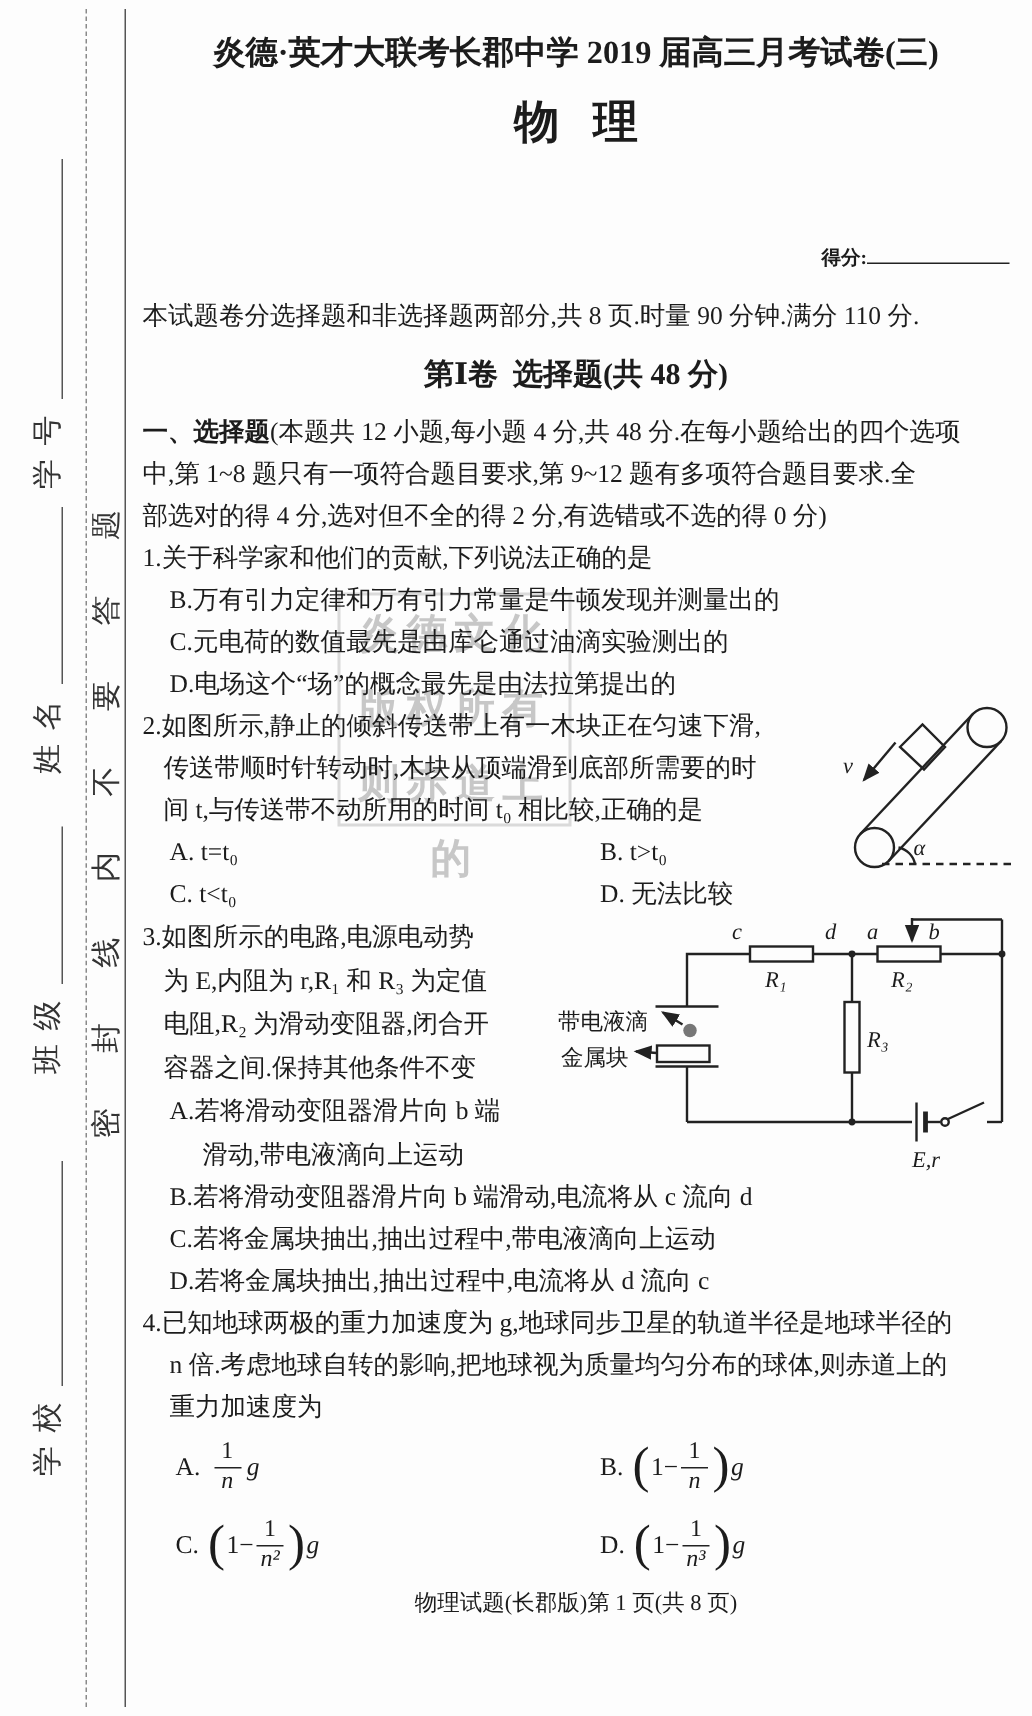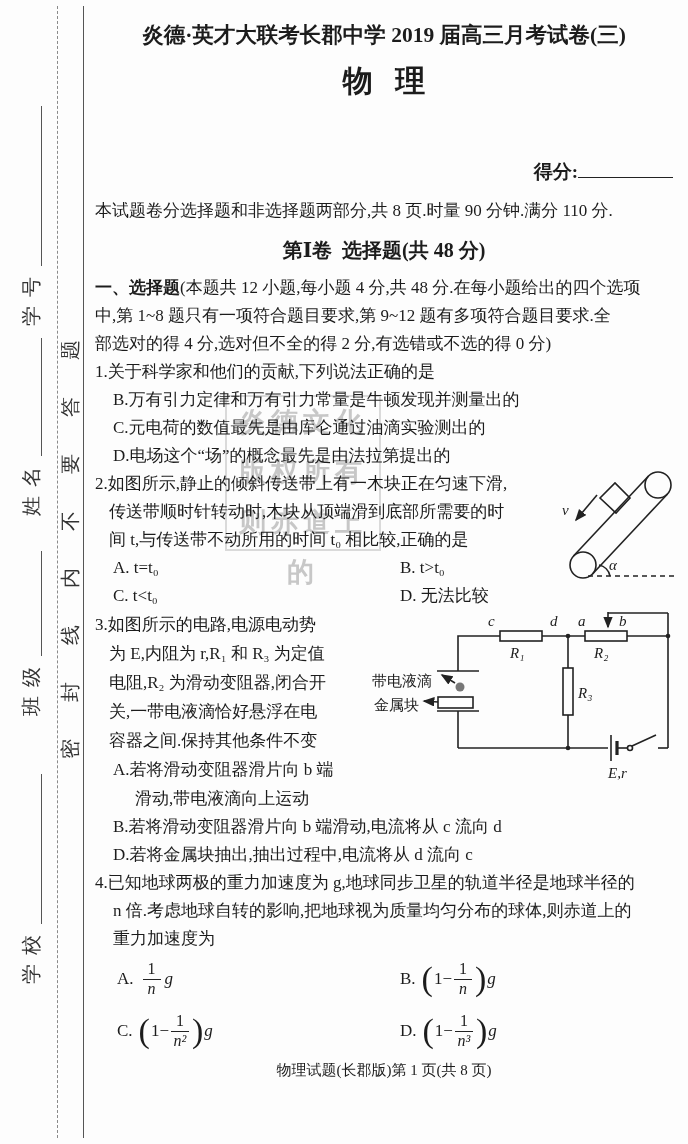--- a/index.html
+++ b/index.html
@@ -19,21 +19,21 @@
   .wmark{position:absolute;left:225px;top:395px;width:152px;height:152px;z-index:0;
          border:2px solid rgba(160,160,160,0.38);display:flex;flex-direction:column;
          justify-content:space-between;text-align:center;font-weight:bold;font-size:27px;
          letter-spacing:5px;line-height:50px;color:rgba(145,145,145,0.5);}
   
   .content{position:absolute;left:95px;top:0;width:578px;z-index:1;}
   .title{padding-top:20px;text-align:center;font-size:21.5px;white-space:nowrap;}
   .brand{font-weight:800;}
   .title-rest{font-weight:700;}
   .subject{margin-top:12px;text-align:center;font-size:30px;font-weight:bold;white-space:pre;}
-  .score{margin-top:57px;text-align:right;font-size:19px;font-weight:bold;line-height:26px;}
+  .score{margin-top:57px;text-align:right;font-size:13px;font-weight:bold;line-height:26px;}
   .score-blank{display:inline-block;width:95px;height:4px;border-bottom:1.6px solid #222;}
   .info{margin-top:13px;font-size:17px;line-height:26px;}
   .sec{margin-top:12px;text-align:center;font-size:20px;font-weight:bold;line-height:28px;white-space:pre;}
   .para{font-size:17px;line-height:28px;}
   .instr{margin-top:10px;}
   .instr-lead{font-weight:bold;}
   .opt{padding-left:18px;}
   .q2{position:relative;}
   .optrow{position:relative;height:28px;}
   .optrow .colA{position:absolute;left:18px;}
@@ -152,25 +152,25 @@
       <line class="sv" x1="36" y1="114" x2="124" y2="114" stroke-dasharray="5 4"></line>
       <path class="sv" d="M58,114 A14 14 0 0 0 47,103"></path>
       <text class="stx sit" x="57" y="108">α</text>
     </svg>
   </div>
 
   <div class="para q3">
     <div class="nrw">3.如图所示的电路,电源电动势</div>
     <div class="nrw hang" style="padding-left:14px">为 E,内阻为 r,R₁ 和 R₃ 为定值</div>
     <div class="nrw hang" style="padding-left:14px">电阻,R₂ 为滑动变阻器,闭合开</div>
-    <div class="nrw hang" style="padding-left:14px">关,一带电液滴恰好悬浮在电</div>
     <div class="nrw hang" style="padding-left:14px">容器之间.保持其他条件不变</div>
     <div class="nrw hang">A.若将滑动变阻器滑片向 b 端</div>
     <div class="nrw hang2">滑动,带电液滴向上运动</div>
     <div class="ln hang">B.若将滑动变阻器滑片向 b 端滑动,电流将从 c 流向 d</div>
+    <div class="ln hang">C.若将金属块抽出,抽出过程中,带电液滴向上运动</div>
     <div class="ln hang">D.若将金属块抽出,抽出过程中,电流将从 d 流向 c</div>
 
     <svg class="fig-circ" width="312" height="192" viewBox="0 0 312 192">
       <path class="sv" d="M86,63 L86,28 L128,28"></path>
       <rect class="sv" x="128" y="23" width="42" height="10"></rect>
       <path class="sv" d="M170,28 L213,28"></path>
       <rect class="sv" x="213" y="23" width="42" height="10"></rect>
       <path class="sv" d="M255,28 L296,28"></path>
       <path class="sv" d="M236,5 L296,5"></path>
       <line class="sv" x1="236" y1="4" x2="236" y2="19" marker-end="url(#ah)"></line>

